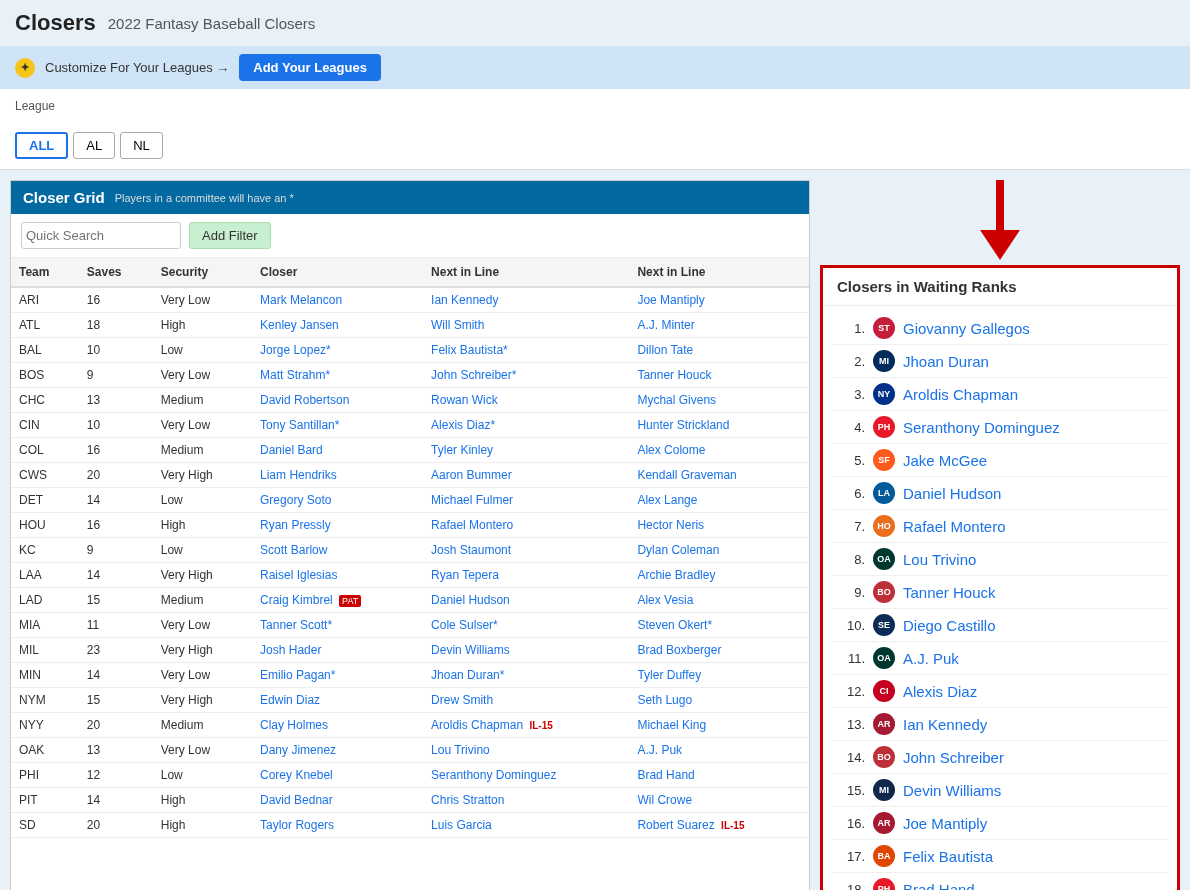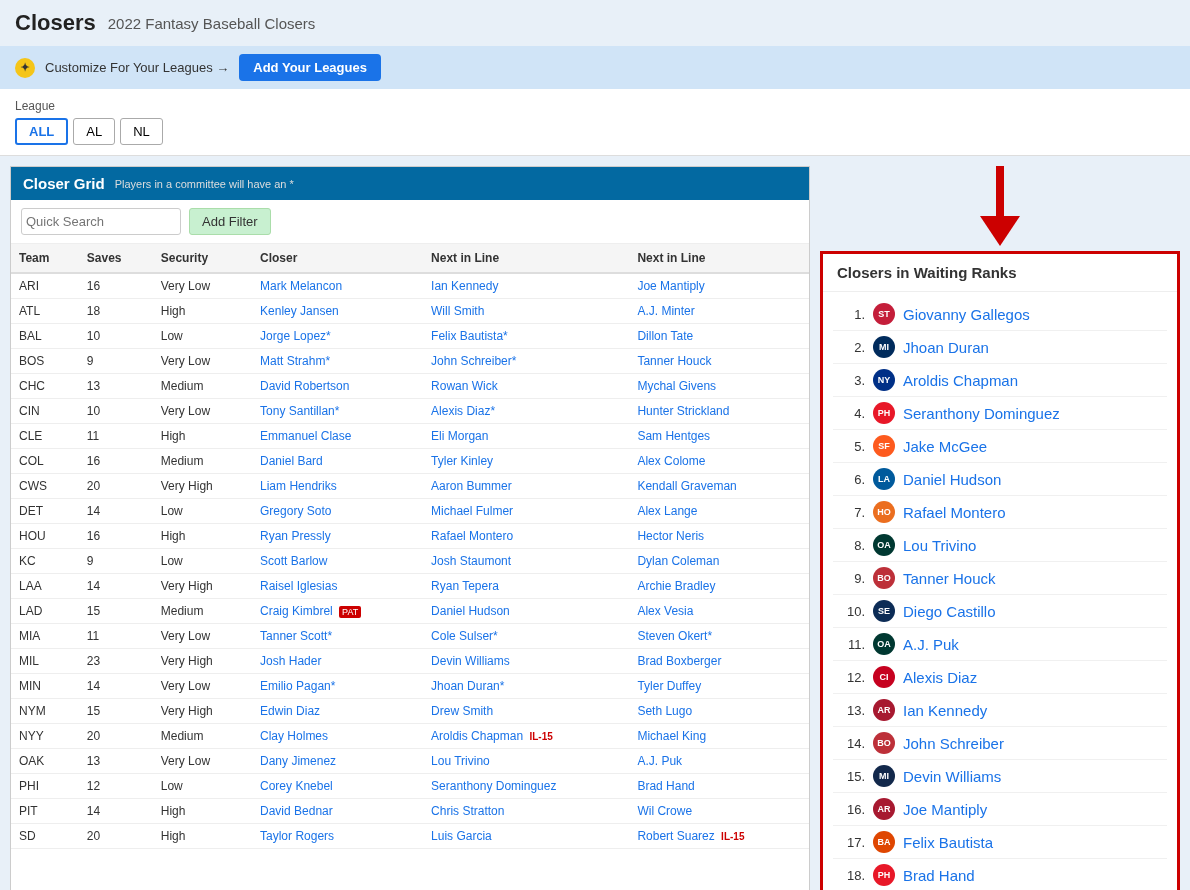--- a/index.html
+++ b/index.html
@@ -11,21 +11,21 @@
     .header-subtitle { font-size: 15px; color: #555; }
 
     
     .customize-bar { background: #d0e4f7; padding: 8px 15px; display: flex; align-items: center; gap: 10px; }
     .customize-icon { background: #f5c518; color: #333; width: 20px; height: 20px; border-radius: 50%; display: flex; align-items: center; justify-content: center; font-size: 11px; font-weight: bold; }
     .customize-text { font-size: 13px; color: #333; }
     .add-leagues-btn { background: #1a73e8; color: white; border: none; padding: 6px 14px; border-radius: 4px; cursor: pointer; font-size: 13px; font-weight: bold; }
 
     
     .league-section { background: white; padding: 10px 15px; border-bottom: 1px solid #ddd; }
-    .league-label { font-size: 12px; color: #555; margin-bottom: 5px; }
+    .league-label { font-size: 12px; color: #555; margin-bottom: 19px; }
     .league-buttons { display: flex; gap: 5px; }
     .league-btn { padding: 4px 12px; border: 1px solid #aaa; background: white; cursor: pointer; border-radius: 3px; font-size: 13px; }
     .league-btn.active { background: white; border: 2px solid #1a73e8; color: #1a73e8; font-weight: bold; text-align: center; }
 
     
     .main-content { display: flex; gap: 0; padding: 10px 10px; gap: 10px; background: #e8f0f8; }
 
     
     .closer-grid { flex: 1; background: white; border: 1px solid #ccc; }
     .grid-header { background: #0369a1; color: white; padding: 8px 12px; display: flex; align-items: center; gap: 10px; }
@@ -162,28 +162,20 @@
   </tr>
           <tr>
     <td>CIN</td>
     <td>10</td>
     <td>Very Low</td>
     <td><span class="link-blue">Tony Santillan*</span></td>
     <td><span class="link-blue">Alexis Diaz*</span></td>
     <td><span class="link-blue">Hunter Strickland</span></td>
   </tr>
           <tr>
-    <td>CLE</td>
-    <td>11</td>
-    <td>High</td>
-    <td><span class="link-blue">Emmanuel Clase</span></td>
-    <td><span class="link-blue">Eli Morgan</span></td>
-    <td><span class="link-blue">Sam Hentges</span></td>
-  </tr>
-          <tr>
     <td>COL</td>
     <td>16</td>
     <td>Medium</td>
     <td><span class="link-blue">Daniel Bard</span></td>
     <td><span class="link-blue">Tyler Kinley</span></td>
     <td><span class="link-blue">Alex Colome</span></td>
   </tr>
           <tr>
     <td>CWS</td>
     <td>20</td>

